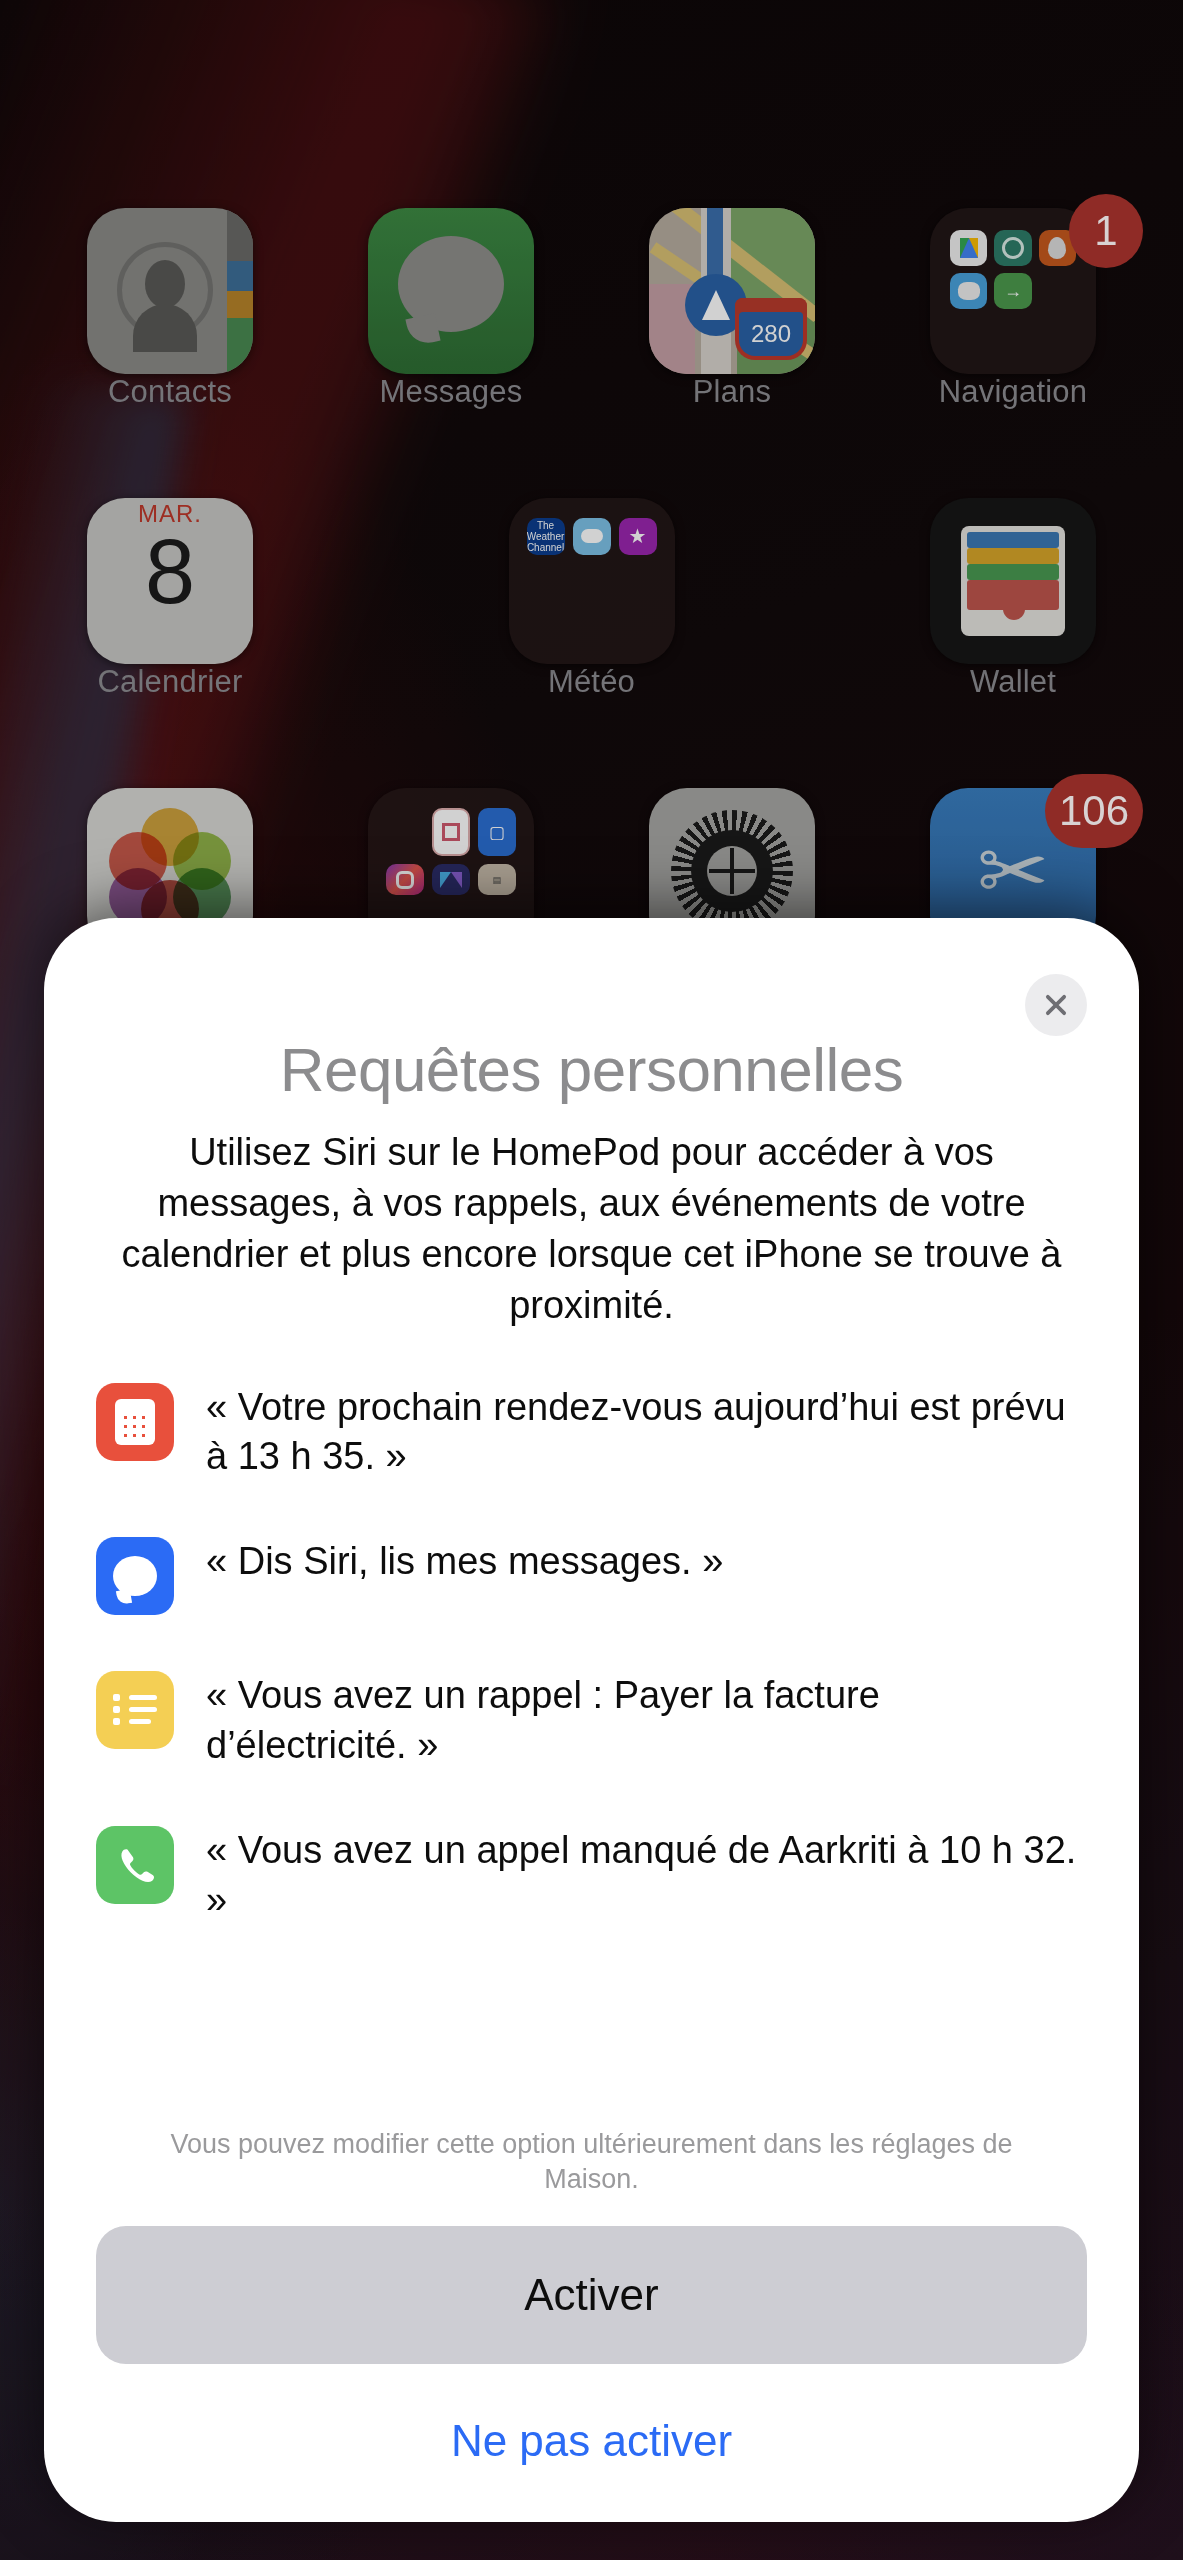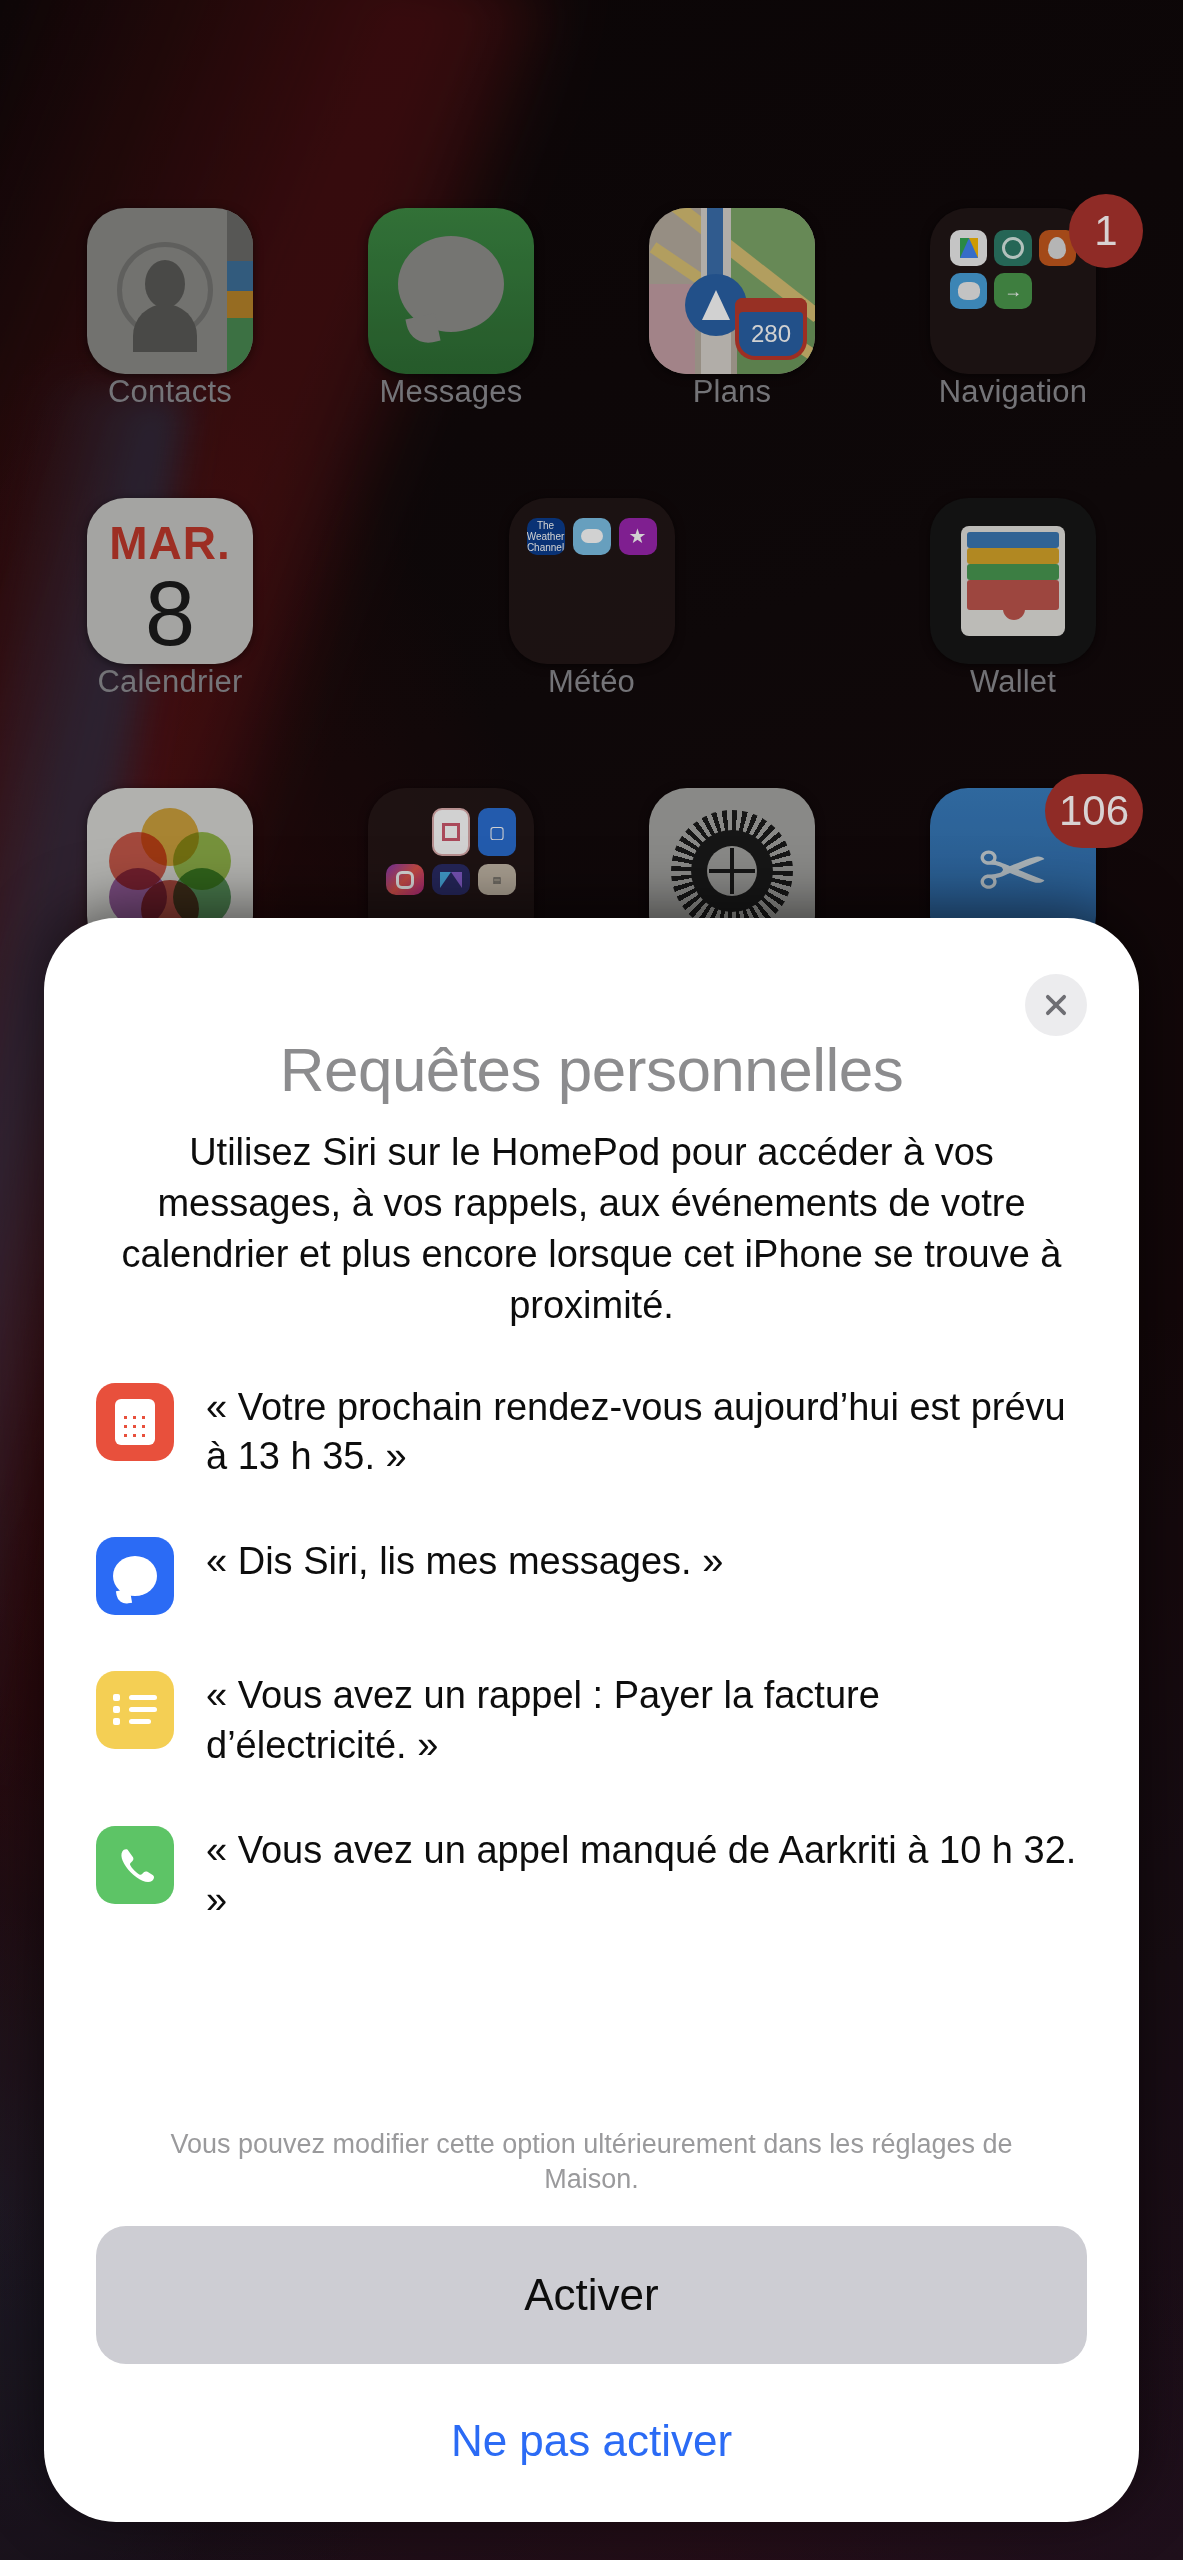--- a/index.html
+++ b/index.html
@@ -121,21 +121,21 @@
   
   .ic-camera { background:#9a9a97; }
   .ic-camera .body{position:absolute;left:20px;top:44px;width:126px;height:88px;background:#222;border-radius:12px;}
   .ic-camera .top{position:absolute;left:56px;top:32px;width:52px;height:18px;background:#222;border-radius:6px 6px 0 0;}
   .ic-camera .bar{position:absolute;left:26px;top:36px;width:22px;height:10px;background:#222;border-radius:3px;}
   .ic-camera .lens{position:absolute;left:56px;top:64px;width:54px;height:54px;border:4px solid #9a9a97;border-radius:50%;}
   .ic-camera .led{position:absolute;left:120px;top:58px;width:12px;height:12px;background:#d8b43c;border-radius:50%;}
 
   
   .ic-cal { background:#c9c9c6; display:flex; flex-direction:column; align-items:center; }
-  .ic-cal .mon{margin-top:18px;font-size:46px;color:#c0392b;font-weight:bold;letter-spacing:1px;}
+  .ic-cal .mon{margin-top:2px;font-size:24px;color:#c0392b;font-weight:normal;letter-spacing:1px;}
   .ic-cal .day{font-size:90px;color:#1c1c1c;line-height:0.95;margin-top:2px;}
 
   
   .ic-weather{background:rgba(42,28,28,0.72);padding:20px 18px;display:grid;
     grid-template-columns:repeat(3,1fr);grid-template-rows:repeat(3,1fr);gap:8px;}
   .m-twc{background:#0b3e8f;color:#fff;font-size:10px;text-align:center;line-height:1.1;padding:2px;}
   .m-wcloud{background:#7ec2e8;}
   .m-wcloud .c{width:22px;height:14px;background:#fff;border-radius:10px;}
   .m-star{background:#9c27b0;color:#fff;font-size:20px;}
 

